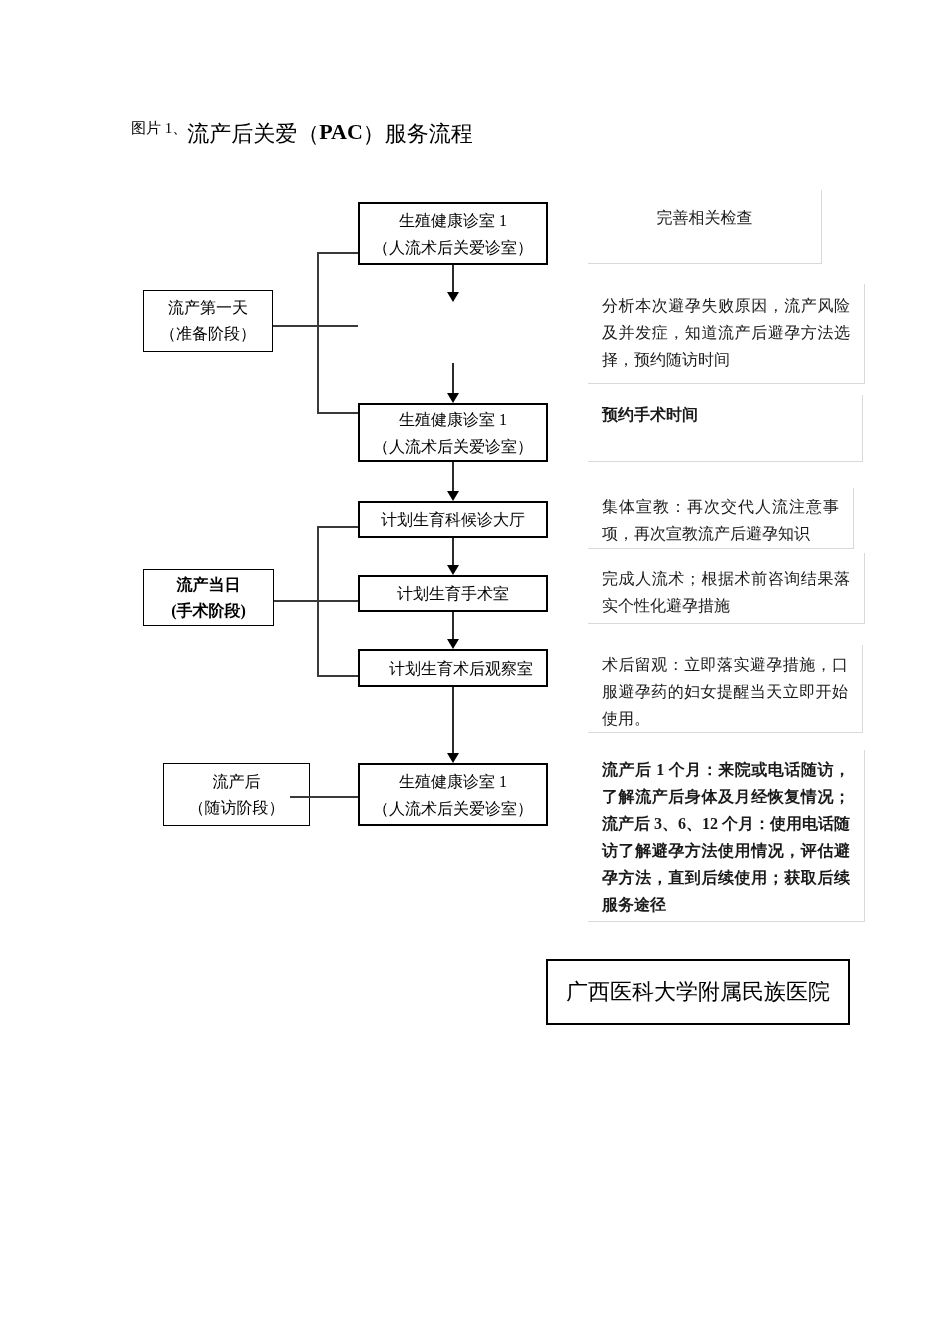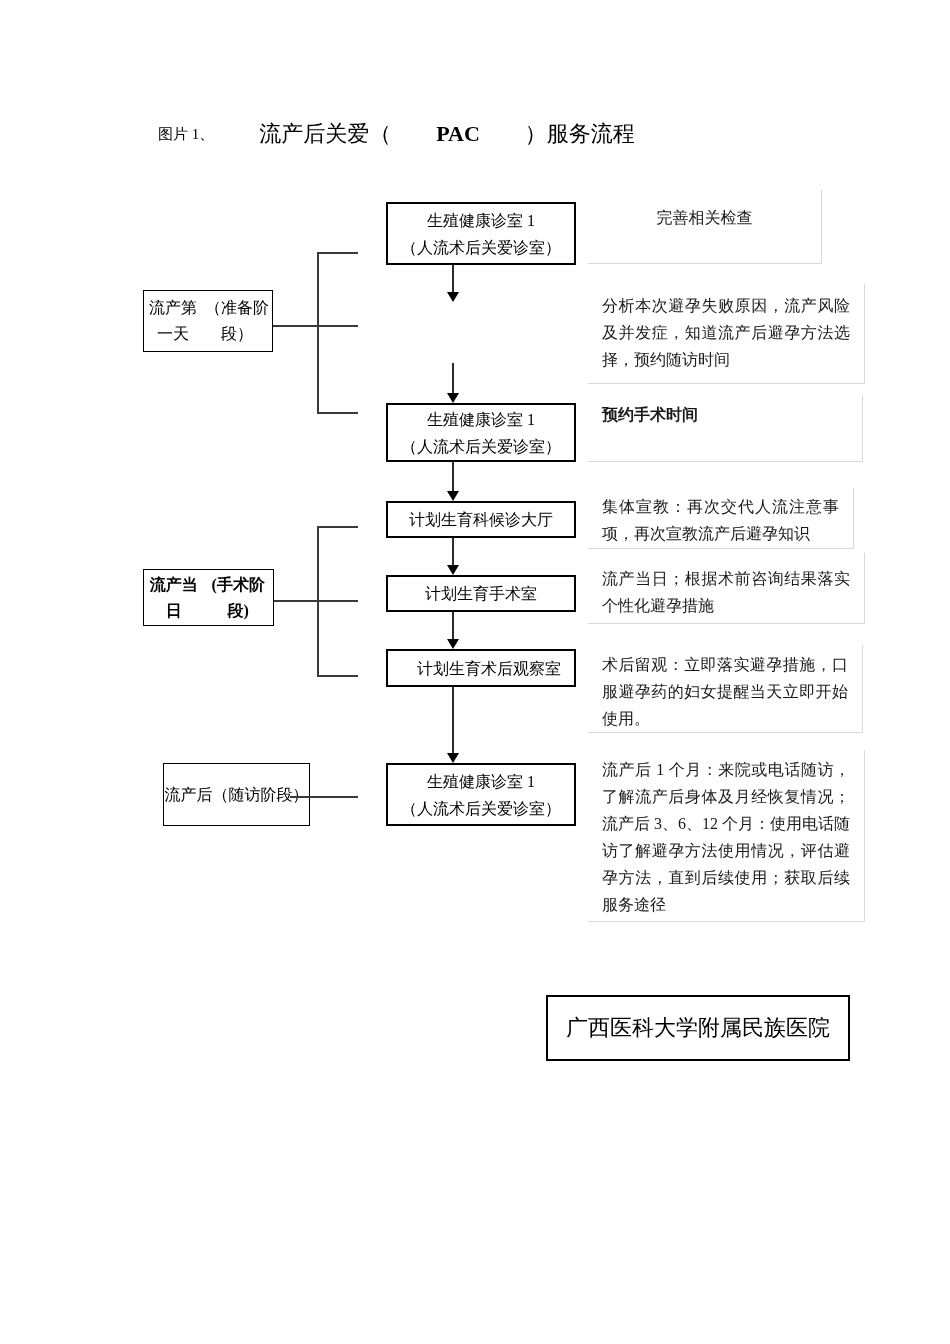--- a/index.html
+++ b/index.html
@@ -8,27 +8,26 @@
     width: 950px;
     height: 1344px;
     background: #ffffff;
     overflow: hidden;
     font-family: "Liberation Serif", "DejaVu Serif", serif;
     color: #1a1a1a;
   }
   
   .title {
     position: absolute;
-    left: 158px;
+    left: 131px;
     top: 119px;
     display: flex;
-    align-items: center;
+    align-items: flex-start;
     white-space: nowrap;
     color: #000;
-    gap: 45px;
   }
   .title .fig-label { font-size: 15px; }
   .title .main { font-size: 22px; }
   .title .acronym { font-size: 22px; font-weight: bold; }
 
   
   .step {
     position: absolute;
     left: 358px;
     width: 190px;
@@ -36,30 +35,29 @@
     border: 2px solid #000;
     background: #fff;
     display: flex;
     flex-direction: column;
     justify-content: center;
     align-items: center;
     text-align: center;
     font-size: 16px;
     line-height: 27px;
     color: #000;
-    margin-left: 28px;
   }
   
   .stage {
     position: absolute;
     box-sizing: border-box;
     border: 1px solid #000;
     background: #fff;
     display: flex;
-    flex-direction: row;
+    flex-direction: column;
     justify-content: center;
     align-items: center;
     text-align: center;
     font-size: 16px;
     line-height: 26px;
     color: #000;
   }
   
   .note {
     position: absolute;
@@ -102,21 +100,20 @@
     width: 304px;
     height: 66px;
     box-sizing: border-box;
     border: 2px solid #000;
     display: flex;
     align-items: center;
     justify-content: center;
     font-size: 22px;
     color: #000;
     white-space: nowrap;
-    margin-top: 36px;
   }
 </style>
 </head>
 <body>
 
 <div class="canvas">
 
   <div class="title">
     <span class="fig-label">图片 1、</span>
     <span class="main">流产后关爱（</span>
@@ -193,21 +190,21 @@
   <div class="line" style="left:317px; top:526px; width:41px; height:2px;"></div>
   <div class="line" style="left:317px; top:675px; width:41px; height:2px;"></div>
   <div class="line" style="left:274px; top:600px; width:84px; height:2px;"></div>
 
   <div class="line" style="left:290px; top:796px; width:68px; height:2px;"></div>
 
   <div class="note note-center" style="top:190px; width:234px; height:74px; padding:14px 10px 0 10px;">完善相关检查</div>
   <div class="note" style="top:284px; width:277px; height:100px; padding:8px 14px 4px 14px;">分析本次避孕失败原因，流产风险及并发症，知道流产后避孕方法选择，预约随访时间</div>
   <div class="note" style="top:395px; width:275px; height:67px; padding:6px 14px 0 14px;font-weight:bold;">预约手术时间</div>
   <div class="note" style="top:488px; width:266px; height:61px; padding:5px 14px 0 14px;">集体宣教：再次交代人流注意事项，再次宣教流产后避孕知识</div>
-  <div class="note" style="top:553px; width:277px; height:71px; padding:12px 14px 0 14px;">流产当日；根据术前咨询结果落实个性化避孕措施</div>
+  <div class="note" style="top:553px; width:277px; height:71px; padding:12px 14px 0 14px;">完成人流术；根据术前咨询结果落实个性化避孕措施</div>
   <div class="note" style="top:645px; width:275px; height:88px; padding:6px 14px 0 14px;">术后留观：立即落实避孕措施，口服避孕药的妇女提醒当天立即开始使用。</div>
-  <div class="note" style="top:750px; width:277px; height:172px; padding:6px 14px 0 14px;">流产后 1 个月：来院或电话随访，了解流产后身体及月经恢复情况；流产后 3、6、12 个月：使用电话随访了解避孕方法使用情况，评估避孕方法，直到后续使用；获取后续服务途径</div>
+  <div class="note" style="top:750px; width:277px; height:172px; padding:6px 14px 0 14px;font-weight:bold;">流产后 1 个月：来院或电话随访，了解流产后身体及月经恢复情况；流产后 3、6、12 个月：使用电话随访了解避孕方法使用情况，评估避孕方法，直到后续使用；获取后续服务途径</div>
 
   <div class="hospital">
     <span>广西医科大学附属民族医院</span>
   </div>
 
 </div>
 
 </body></html>

